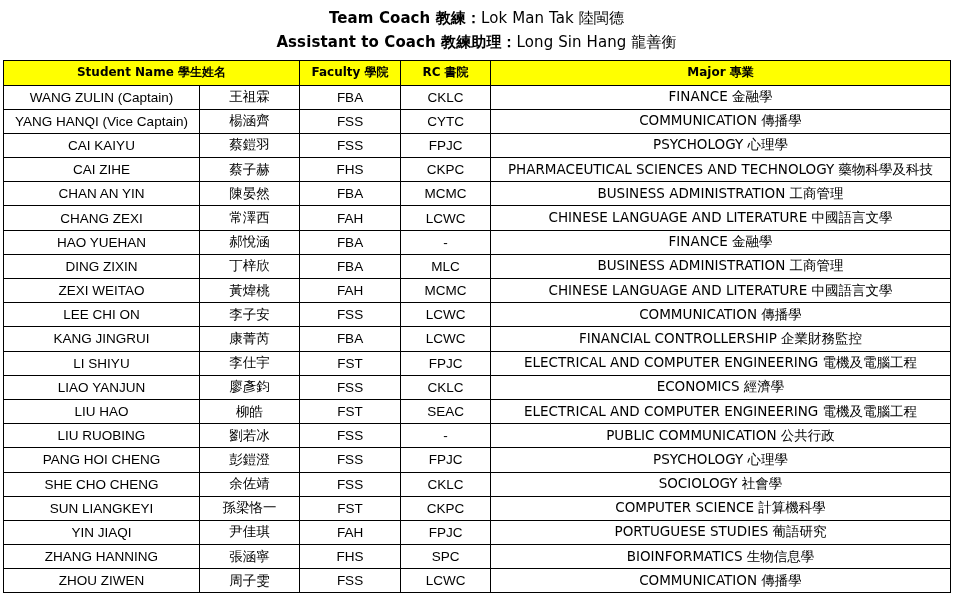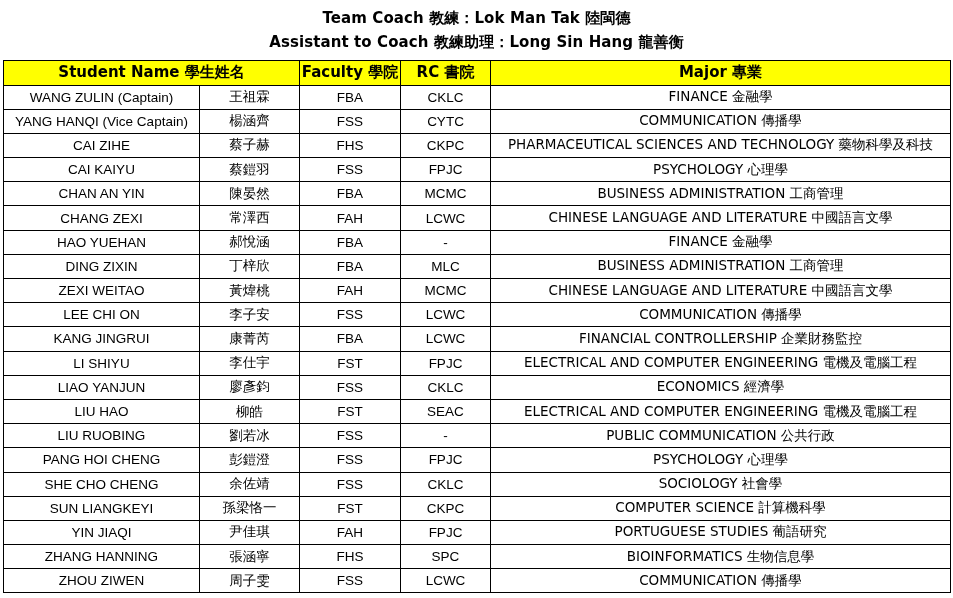--- a/index.html
+++ b/index.html
@@ -25,21 +25,21 @@
     padding-top: 6px;
     text-align: center;
   }
   .header-line {
     font-size: 15px;
     font-weight: bold;
     line-height: 1.55;
     letter-spacing: 0.1px;
   }
   .header-line .val {
-    font-weight: bold;
+    font-weight: normal;
   }
   .table-wrap {
     padding: 0 3px;
     margin-top: 5px;
   }
   table.roster {
     border-collapse: collapse;
     width: 947px;
     table-layout: fixed;
   }
@@ -47,21 +47,21 @@
     border: 1px solid #000000;
     padding: 0;
     text-align: center;
     vertical-align: middle;
     font-size: 13.5px;
   }
   table.roster thead th {
     background: #ffff00;
     font-weight: bold;
     height: 24px;
-    font-size: 15px;
+    font-size: 12px;
   }
   table.roster tbody td {
     height: 23.2px;
     font-weight: normal;
   }
   col.c-name  { width: 196px; }
   col.c-cname { width: 100px; }
   col.c-fac   { width: 101px; }
   col.c-rc    { width: 90px; }
   col.c-major { width: 460px; }
@@ -111,34 +111,34 @@
           <td class="cn major-cell">FINANCE 金融學</td>
         </tr>
         <tr>
           <td class="name-cell">YANG HANQI (Vice Captain)</td>
           <td class="cn">楊涵齊</td>
           <td>FSS</td>
           <td>CYTC</td>
           <td class="cn major-cell">COMMUNICATION 傳播學</td>
         </tr>
         <tr>
+          <td class="name-cell">CAI KAIYU</td>
+          <td class="cn">蔡鎧羽</td>
+          <td>FSS</td>
+          <td>FPJC</td>
+          <td class="cn major-cell">PSYCHOLOGY 心理學</td>
+        </tr>
+        <tr>
           <td class="name-cell">CAI ZIHE</td>
           <td class="cn">蔡子赫</td>
           <td>FHS</td>
           <td>CKPC</td>
           <td class="cn major-cell">PHARMACEUTICAL SCIENCES AND TECHNOLOGY 藥物科學及科技</td>
         </tr>
         <tr>
-          <td class="name-cell">CAI KAIYU</td>
-          <td class="cn">蔡鎧羽</td>
-          <td>FSS</td>
-          <td>FPJC</td>
-          <td class="cn major-cell">PSYCHOLOGY 心理學</td>
-        </tr>
-        <tr>
           <td class="name-cell">CHAN AN YIN</td>
           <td class="cn">陳晏然</td>
           <td>FBA</td>
           <td>MCMC</td>
           <td class="cn major-cell">BUSINESS ADMINISTRATION 工商管理</td>
         </tr>
         <tr>
           <td class="name-cell">CHANG ZEXI</td>
           <td class="cn">常澤西</td>
           <td>FAH</td>

